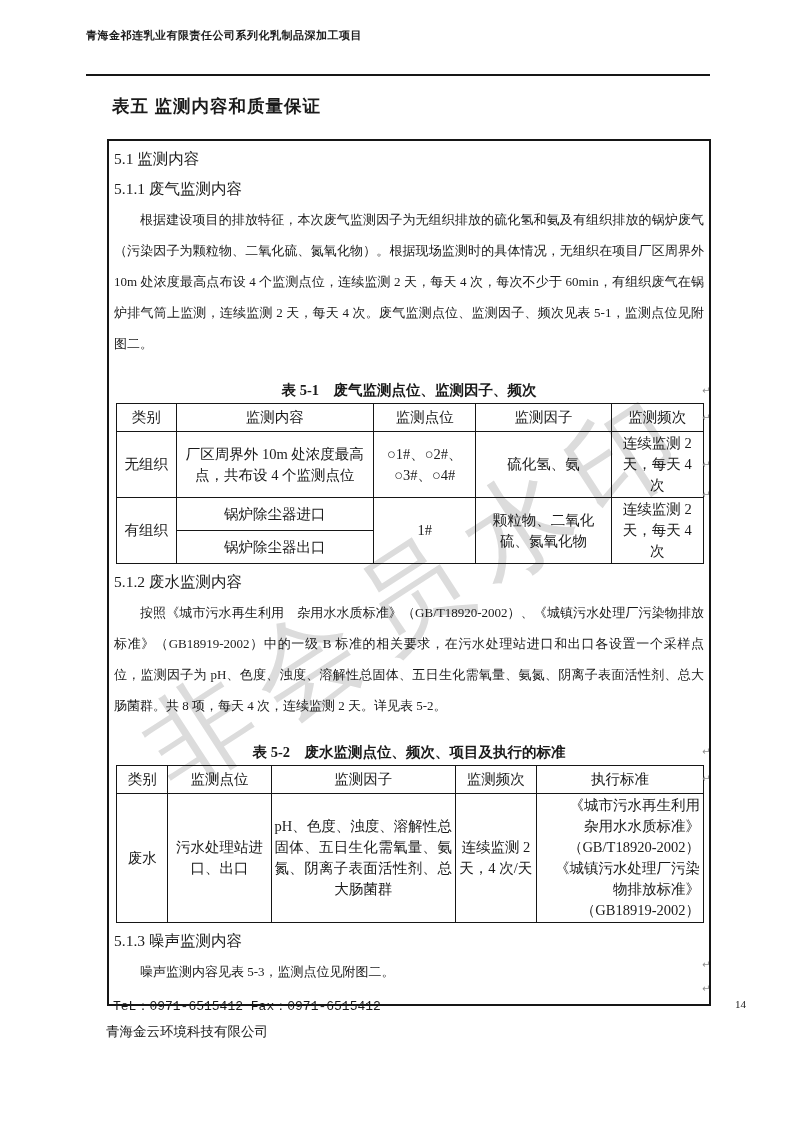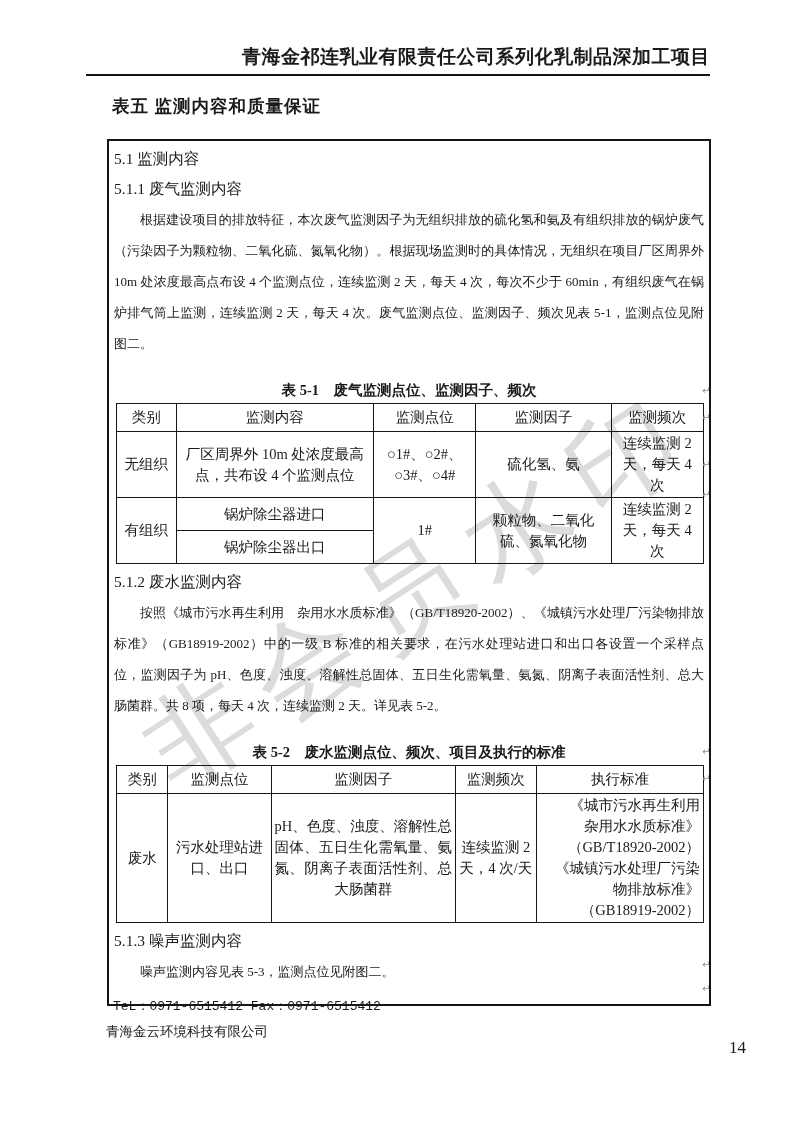--- a/index.html
+++ b/index.html
@@ -15,22 +15,22 @@
   
   .wm {
     position:absolute; left:420px; top:590px; z-index:0;
     transform:translate(-50%,-50%) rotate(-33deg);
     font-size:106px; letter-spacing:20px; white-space:nowrap;
     color:#dcdcdc; font-family:"Liberation Sans","DejaVu Sans",sans-serif;
     pointer-events:none; user-select:none;
   }
   
   .hdr {
-    position:absolute; top:44px; left:86px; width:624px; z-index:2;
-    text-align:right; font-size:19px; font-weight:600; letter-spacing:.5px;
+    position:absolute; top:28px; left:86px; width:624px; z-index:2;
+    text-align:left; font-size:11px; font-weight:600; letter-spacing:.5px;
   }
   .hdr-line { position:absolute; top:74px; left:86px; width:624px; border-top:2px solid #161616; z-index:2; }
   .title { position:absolute; top:94px; left:112px; margin:0; font-size:17.5px; font-weight:700; z-index:2; letter-spacing:1px; }
   
   .box {
     position:absolute; top:139px; left:107px; width:604px; height:867px; z-index:1;
     border:2px solid #161616; box-sizing:border-box; padding:3px 5px 0 5px; overflow:hidden;
   }
   .sec  { font-size:15.5px; line-height:30px; }
   .para { margin:0; font-size:13px; line-height:31px; text-align:justify; text-indent:2em; }
@@ -45,21 +45,21 @@
   tr.r100 { height:100px; }
   td.just   { text-align:justify; text-align-last:center; }
   td.leftst { text-align:right; padding-left:4px; }
   
   .pm {
     position:absolute; left:702px; z-index:2;
     font-size:10px; line-height:10px; color:#8d8d8d;
     font-family:"DejaVu Sans",sans-serif;
   }
   
-  .pagenum   { position:absolute; top:1038px; right:47px; font-size:17px; z-index:2; }
+  .pagenum   { position:absolute; top:998px; right:47px; font-size:11px; z-index:2; }
   .f-company { position:absolute; top:1023px; left:106px; font-size:13.5px; z-index:2; }
   .f-contact { position:absolute; top:997px; left:113px; font-size:13px; z-index:2;font-family:Liberation Mono, monospace; }
 </style>
 </head>
 <body>
 
 <div class="page">
 
   <div class="wm">非会员水印</div>
 

